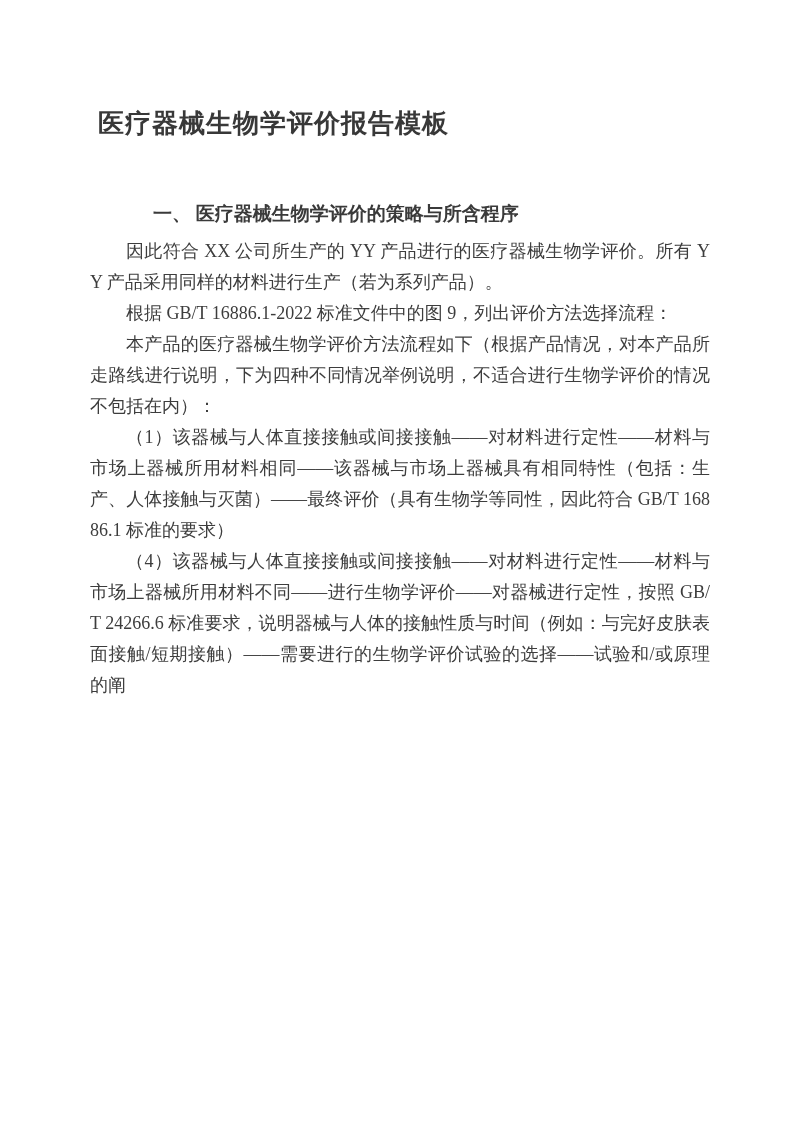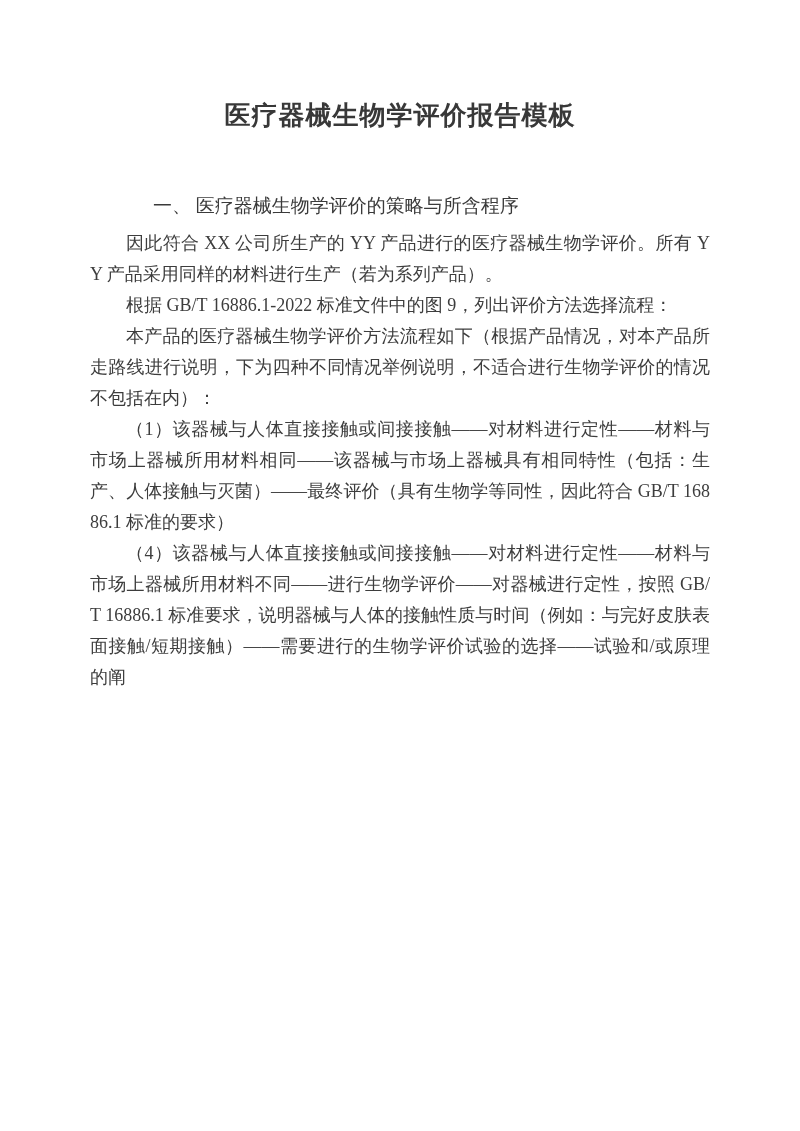--- a/index.html
+++ b/index.html
@@ -13,32 +13,32 @@
     height: 1131px;
     margin: 0 auto;
     background: #ffffff;
     box-sizing: border-box;
     padding: 98px 90px 0 90px;
     font-family: "Liberation Serif", "DejaVu Serif", serif;
     color: #3a3a3a;
     overflow: hidden;
   }
   .doc-title {
-    margin: 0;
+    margin: 8px;
     font-size: 26px;
     font-weight: 700;
     line-height: 36px;
-    text-align: center;
+    text-align: left;
     letter-spacing: 1px;
     color: #383838;
   }
   .section-heading {
     margin: 60px 0 10px 63px;
     font-size: 19px;
-    font-weight: 400;
+    font-weight: 700;
     line-height: 24px;
     color: #3a3a3a;
   }
   .body-text p {
     margin: 0;
     font-size: 18px;
     line-height: 31px;
     text-align: justify;
     text-justify: inter-ideograph;
     text-indent: 2em;
@@ -52,15 +52,15 @@
 <div class="page">
   <h1 class="doc-title">医疗器械生物学评价报告模板</h1>
 
   <h2 class="section-heading">一、 医疗器械生物学评价的策略与所含程序</h2>
 
   <div class="body-text">
     <p>因此符合 XX 公司所生产的 YY 产品进行的医疗器械生物学评价。所有 YY 产品采用同样的材料进行生产（若为系列产品）。</p>
     <p>根据 GB/T 16886.1-2022 标准文件中的图 9，列出评价方法选择流程：</p>
     <p>本产品的医疗器械生物学评价方法流程如下（根据产品情况，对本产品所走路线进行说明，下为四种不同情况举例说明，不适合进行生物学评价的情况不包括在内）：</p>
     <p>（1）该器械与人体直接接触或间接接触——对材料进行定性——材料与市场上器械所用材料相同——该器械与市场上器械具有相同特性（包括：生产、人体接触与灭菌）——最终评价（具有生物学等同性，因此符合 GB/T 16886.1 标准的要求）</p>
-    <p>（4）该器械与人体直接接触或间接接触——对材料进行定性——材料与市场上器械所用材料不同——进行生物学评价——对器械进行定性，按照 GB/T 16886.1 标准要求，说明器械与人体的接触性质与时间（例如：与完好皮肤表面接触/短期接触）——需要进行的生物学评价试验的选择——试验和/或原理的阐</p>
+    <p>（4）该器械与人体直接接触或间接接触——对材料进行定性——材料与市场上器械所用材料不同——进行生物学评价——对器械进行定性，按照 GB/T 24266.6 标准要求，说明器械与人体的接触性质与时间（例如：与完好皮肤表面接触/短期接触）——需要进行的生物学评价试验的选择——试验和/或原理的阐</p>
   </div>
 </div>
 
 </body></html>

